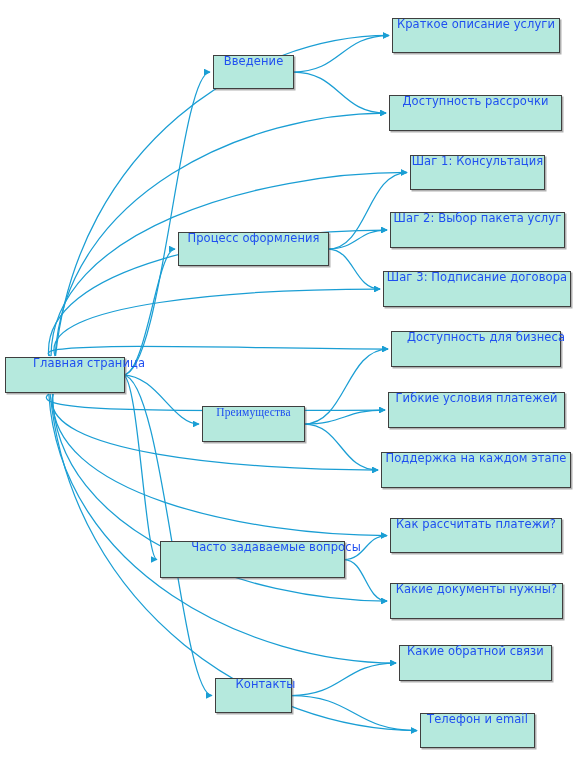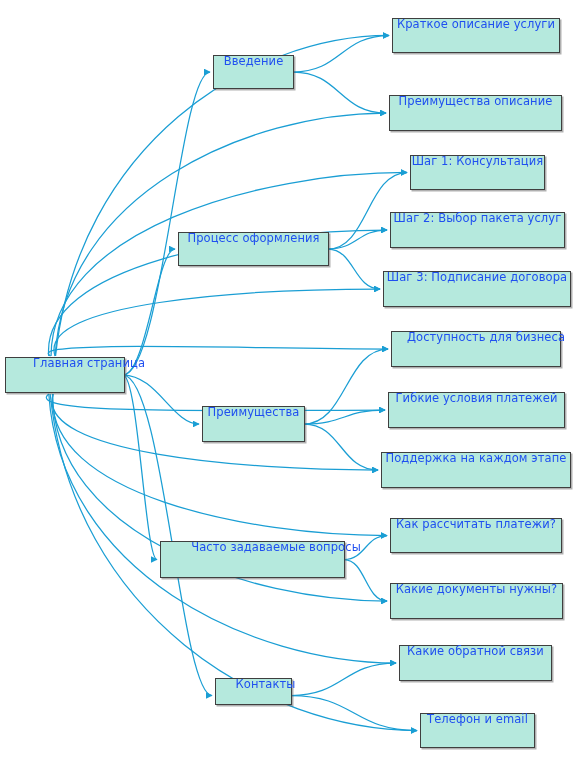--- a/index.html
+++ b/index.html
@@ -88,34 +88,34 @@
   <div id="node-layer">
       <div class="node" style="left: 5px; top: 357px; width: 120px; height: 36px; background: rgb(181, 233, 221); border-color: rgb(63, 63, 63); color: rgb(31, 79, 240); padding-left: 48px;">
         <span class="node-label">Главная страница</span>
       </div>
       <div class="node" style="left: 213px; top: 55px; width: 81px; height: 34px; background: rgb(181, 233, 221); border-color: rgb(63, 63, 63); color: rgb(31, 79, 240);">
         <span class="node-label">Введение</span>
       </div>
       <div class="node" style="left: 178px; top: 232px; width: 151px; height: 34px; background: rgb(181, 233, 221); border-color: rgb(63, 63, 63); color: rgb(31, 79, 240);">
         <span class="node-label">Процесс оформления</span>
       </div>
-      <div class="node" style="left: 202px; top: 406px; width: 103px; height: 36px; background: rgb(181, 233, 221); border-color: rgb(63, 63, 63); color: rgb(31, 79, 240);">
+      <div class="node" style="left: 202px; top: 406px; width: 103px; height: 36px; background: rgb(181, 233, 221); border-color: rgb(63, 63, 63); color: rgb(31, 79, 240); font-family: Liberation Serif, serif;">
         <span class="node-label">Преимущества</span>
       </div>
       <div class="node" style="left: 160px; top: 541px; width: 185px; height: 37px; background: rgb(181, 233, 221); border-color: rgb(63, 63, 63); color: rgb(31, 79, 240); padding-left: 47px;">
         <span class="node-label">Часто задаваемые вопросы</span>
       </div>
-      <div class="node" style="left: 215px; top: 678px; width: 77px; height: 27px; background: rgb(181, 233, 221); border-color: rgb(63, 63, 63); color: rgb(31, 79, 240); padding-left: 24px;">
+      <div class="node" style="left: 215px; top: 678px; width: 77px; height: 35px; background: rgb(181, 233, 221); border-color: rgb(63, 63, 63); color: rgb(31, 79, 240); padding-left: 24px;">
         <span class="node-label">Контакты</span>
       </div>
       <div class="node" style="left: 392px; top: 18px; width: 168px; height: 35px; background: rgb(181, 233, 221); border-color: rgb(63, 63, 63); color: rgb(31, 79, 240);">
         <span class="node-label">Краткое описание услуги</span>
       </div>
       <div class="node" style="left: 389px; top: 95px; width: 173px; height: 36px; background: rgb(181, 233, 221); border-color: rgb(63, 63, 63); color: rgb(31, 79, 240);">
-        <span class="node-label">Преимущества описание</span>
+        <span class="node-label">Доступность рассрочки</span>
       </div>
       <div class="node" style="left: 410px; top: 155px; width: 135px; height: 35px; background: rgb(181, 233, 221); border-color: rgb(63, 63, 63); color: rgb(31, 79, 240);">
         <span class="node-label">Шаг 1: Консультация</span>
       </div>
       <div class="node" style="left: 390px; top: 212px; width: 175px; height: 36px; background: rgb(181, 233, 221); border-color: rgb(63, 63, 63); color: rgb(31, 79, 240);">
         <span class="node-label">Шаг 2: Выбор пакета услуг</span>
       </div>
       <div class="node" style="left: 383px; top: 271px; width: 188px; height: 36px; background: rgb(181, 233, 221); border-color: rgb(63, 63, 63); color: rgb(31, 79, 240);">
         <span class="node-label">Шаг 3: Подписание договора</span>
       </div>

